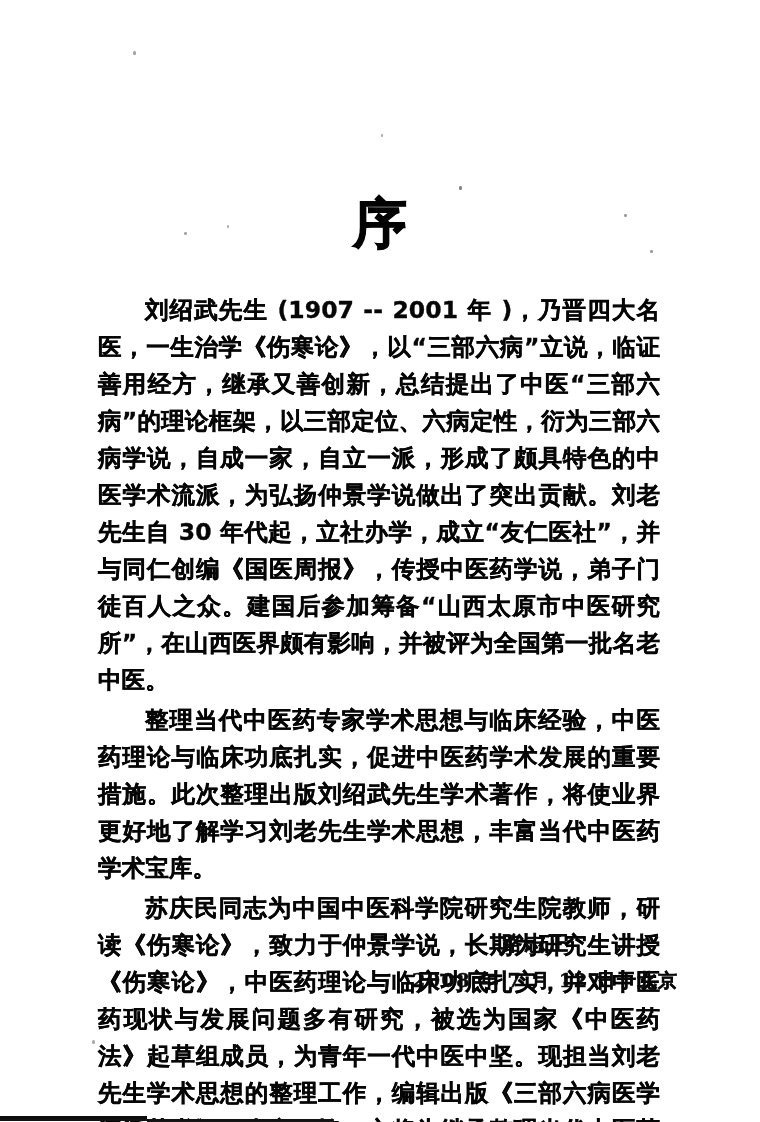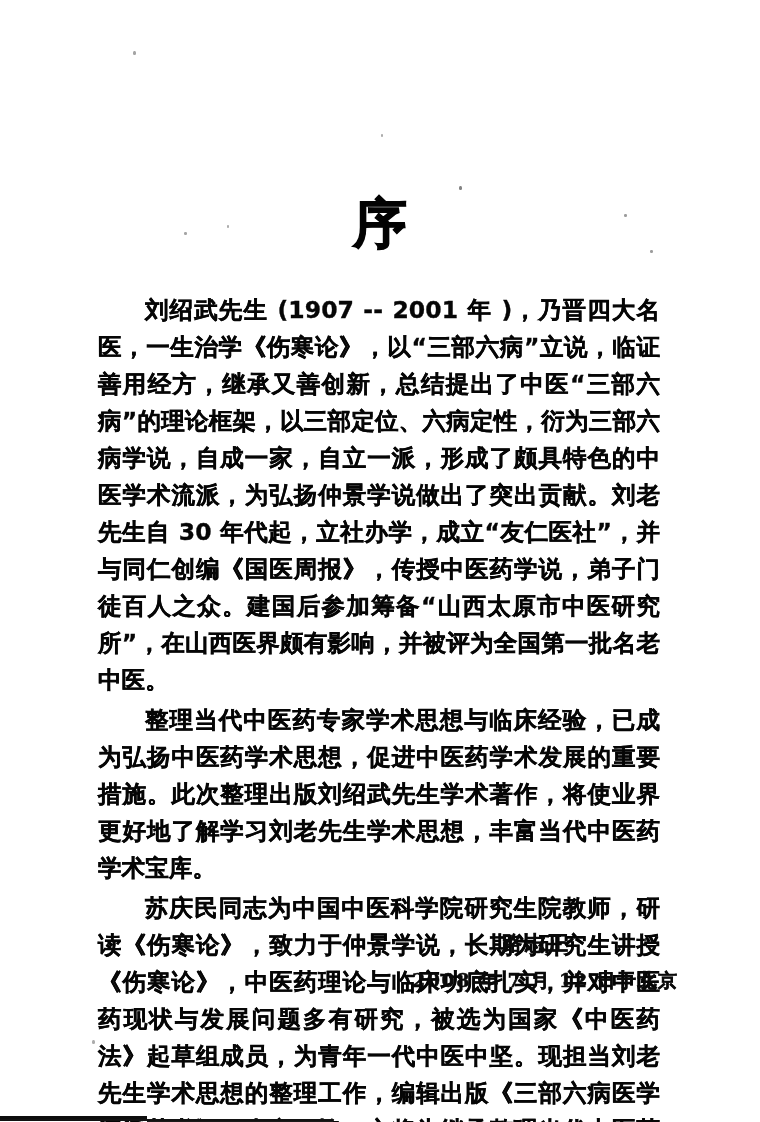--- a/index.html
+++ b/index.html
@@ -123,21 +123,21 @@
 <body>
 
 <div id="page">
 
   <div id="title-block">
     <span id="doc-title">序</span>
   </div>
 
   <div id="body-block">
     <p class="para">刘绍武先生 (1907 -- 2001 年 )，乃晋四大名医，一生治学《伤寒论》，以“三部六病”立说，临证善用经方，继承又善创新，总结提出了中医“三部六病”的理论框架，以三部定位、六病定性，衍为三部六病学说，自成一家，自立一派，形成了颇具特色的中医学术流派，为弘扬仲景学说做出了突出贡献。刘老先生自 30 年代起，立社办学，成立“友仁医社”，并与同仁创编《国医周报》，传授中医药学说，弟子门徒百人之众。建国后参加筹备“山西太原市中医研究所”，在山西医界颇有影响，并被评为全国第一批名老中医。</p>
-    <p class="para">整理当代中医药专家学术思想与临床经验，已成为弘扬中医药学术思想，促进中医药学术发展的重要措施。此次整理出版刘绍武先生学术著作，将使业界更好地了解学习刘老先生学术思想，丰富当代中医药学术宝库。</p>
+    <p class="para">整理当代中医药专家学术思想与临床经验，中医药理论与临床功底扎实，促进中医药学术发展的重要措施。此次整理出版刘绍武先生学术著作，将使业界更好地了解学习刘老先生学术思想，丰富当代中医药学术宝库。</p>
     <p class="para">苏庆民同志为中国中医科学院研究生院教师，研读《伤寒论》，致力于仲景学说，长期为研究生讲授《伤寒论》，中医药理论与临床功底扎实，并对中医药现状与发展问题多有研究，被选为国家《中医药法》起草组成员，为青年一代中医中坚。现担当刘老先生学术思想的整理工作，编辑出版《三部六病医学流派丛书》，当之无愧，亦将为继承整理当代中医药专家学术经验提供借鉴，使广大中医药界受益，故乐之为序。</p>
   </div>
 
   <div id="signature-block">
     <div id="signer-name" class="sig-line">路志正</div>
     <div id="signature-date" class="sig-line">2008 年 7 月 12 日于北京</div>
   </div>
 
   <div class="speckle" style="left:133px;  top:51px;  width:3px;  height:4px;  opacity:.55;"></div>
   <div class="speckle" style="left:381px;  top:134px; width:2px;  height:3px;  opacity:.5;"></div>

